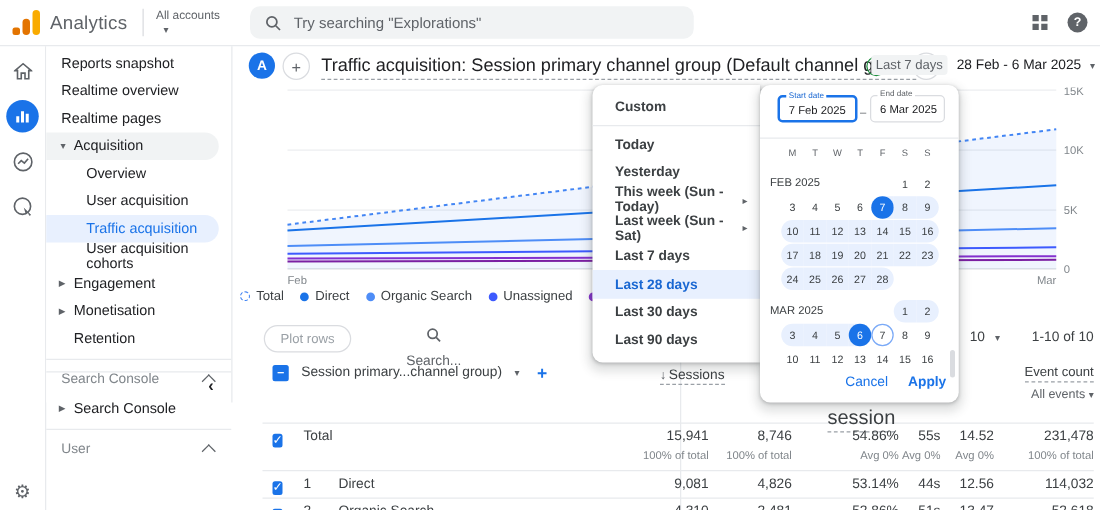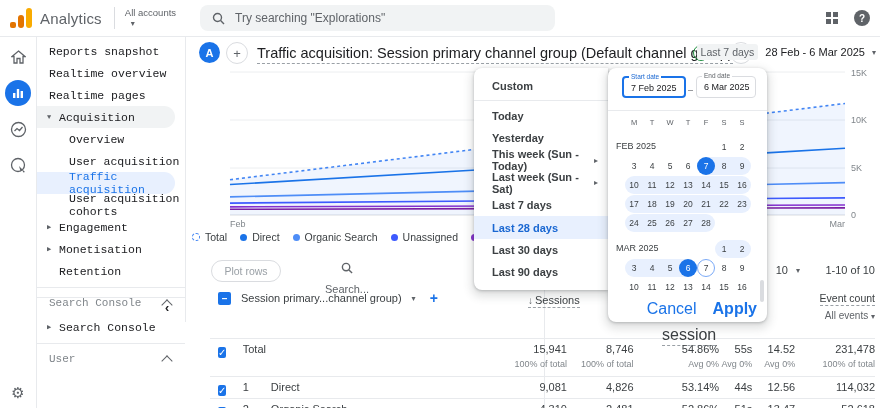--- a/index.html
+++ b/index.html
@@ -25,21 +25,21 @@
   .grid-icon span{width:5px;height:5px;background:#5f6368;}
   .help-icon{width:16px;height:16px;border-radius:50%;background:#5f6368;color:#fff;font-size:10px;font-weight:bold;display:flex;align-items:center;justify-content:center;}
 
   
   .rail{position:absolute;left:0;top:36px;width:36px;height:372px;border-right:1px solid #e8eaed;background:#fff;z-index:20;}
   .rail-icon{width:26px;height:26px;margin:8px auto 10px;display:flex;align-items:center;justify-content:center;color:#5f6368;}
   .rail-icon.active{background:#1a73e8;border-radius:50%;color:#fff;}
   .rail-gear{position:absolute;bottom:6px;left:0;width:36px;text-align:center;font-size:15px;color:#5f6368;}
 
   
-  .sidebar{position:absolute;left:37px;top:36px;width:148px;height:286px;background:#fff;border-right:1px solid #e8eaed;z-index:20;font-size:11.5px;font-family:Liberation Mono, monospace;}
+  .sidebar{position:absolute;left:37px;top:36px;width:148px;height:286px;background:#fff;border-right:1px solid #e8eaed;z-index:20;font-size:11.5px;}
   .sb-list{padding-top:4px;}
   .sb-item{height:22px;display:flex;align-items:center;color:#202124;padding-left:12px;position:relative;cursor:pointer;}
   .sb-item .arrow{width:10px;font-size:7px;color:#5f6368;margin-right:2px;margin-left:-4px;}
   .sb-item.child{padding-left:32px;}
   .sb-item.noarrow{padding-left:22px;}
   .sb-item.expand{padding-left:14px;}
   .sb-item.pill{background:#f1f3f4;border-radius:0 16px 16px 0;margin-right:10px;}
   .sb-item.active{background:#e8f0fe;color:#1a73e8;border-radius:0 16px 16px 0;margin-right:10px;}
   .sb-section{height:26px;display:flex;align-items:center;color:#80868b;font-size:11px;padding-left:12px;margin-top:5px;border-top:1px solid #e8eaed;padding-top:2px;justify-content:space-between;padding-right:14px;}
   .sb-section .sec-caret{width:7px;height:7px;border-left:1.5px solid #5f6368;border-top:1.5px solid #5f6368;transform:rotate(45deg);margin-top:3px;}
@@ -125,21 +125,21 @@
   .cal-row{position:relative;height:19px;padding-left:17px;display:flex;}
   .month-label{position:absolute;left:8px;top:3px;font-size:9px;color:#3c4043;white-space:nowrap;z-index:2;background:#fff;padding-right:2px;}
   .cal-cell{width:18px;height:18px;position:relative;}
   .cal-cell .bg{position:absolute;inset:0;}
   .cal-cell.range .bg{background:#e8f0fe;}
   .cal-cell .day{position:absolute;inset:0;font-size:8.5px;color:#3c4043;text-align:center;line-height:18px;border-radius:50%;}
   .cal-cell.fill .day{background:#1a73e8;color:#fff;}
   .cal-cell.today .day{border:1px solid #7baaf7;line-height:16px;box-sizing:border-box;}
   .cal-gap{height:7px;}
   .cal-scroll{position:absolute;right:3px;top:212px;width:4px;height:22px;border-radius:2px;background:#dadce0;}
-  .cal-actions{position:absolute;right:10px;top:232px;display:flex;gap:16px;font-size:16px;justify-content:flex-end;}
+  .cal-actions{position:absolute;right:10px;top:232px;display:flex;gap:16px;font-size:11px;justify-content:flex-end;}
   .cal-actions .btn{color:#1a73e8;cursor:pointer;}
   .cal-actions .btn.primary{font-weight:bold;}
 </style>
 </head>
 <body>
 
 <div class="screen">
 
   <div class="topbar">
     <div class="ga-logo">

